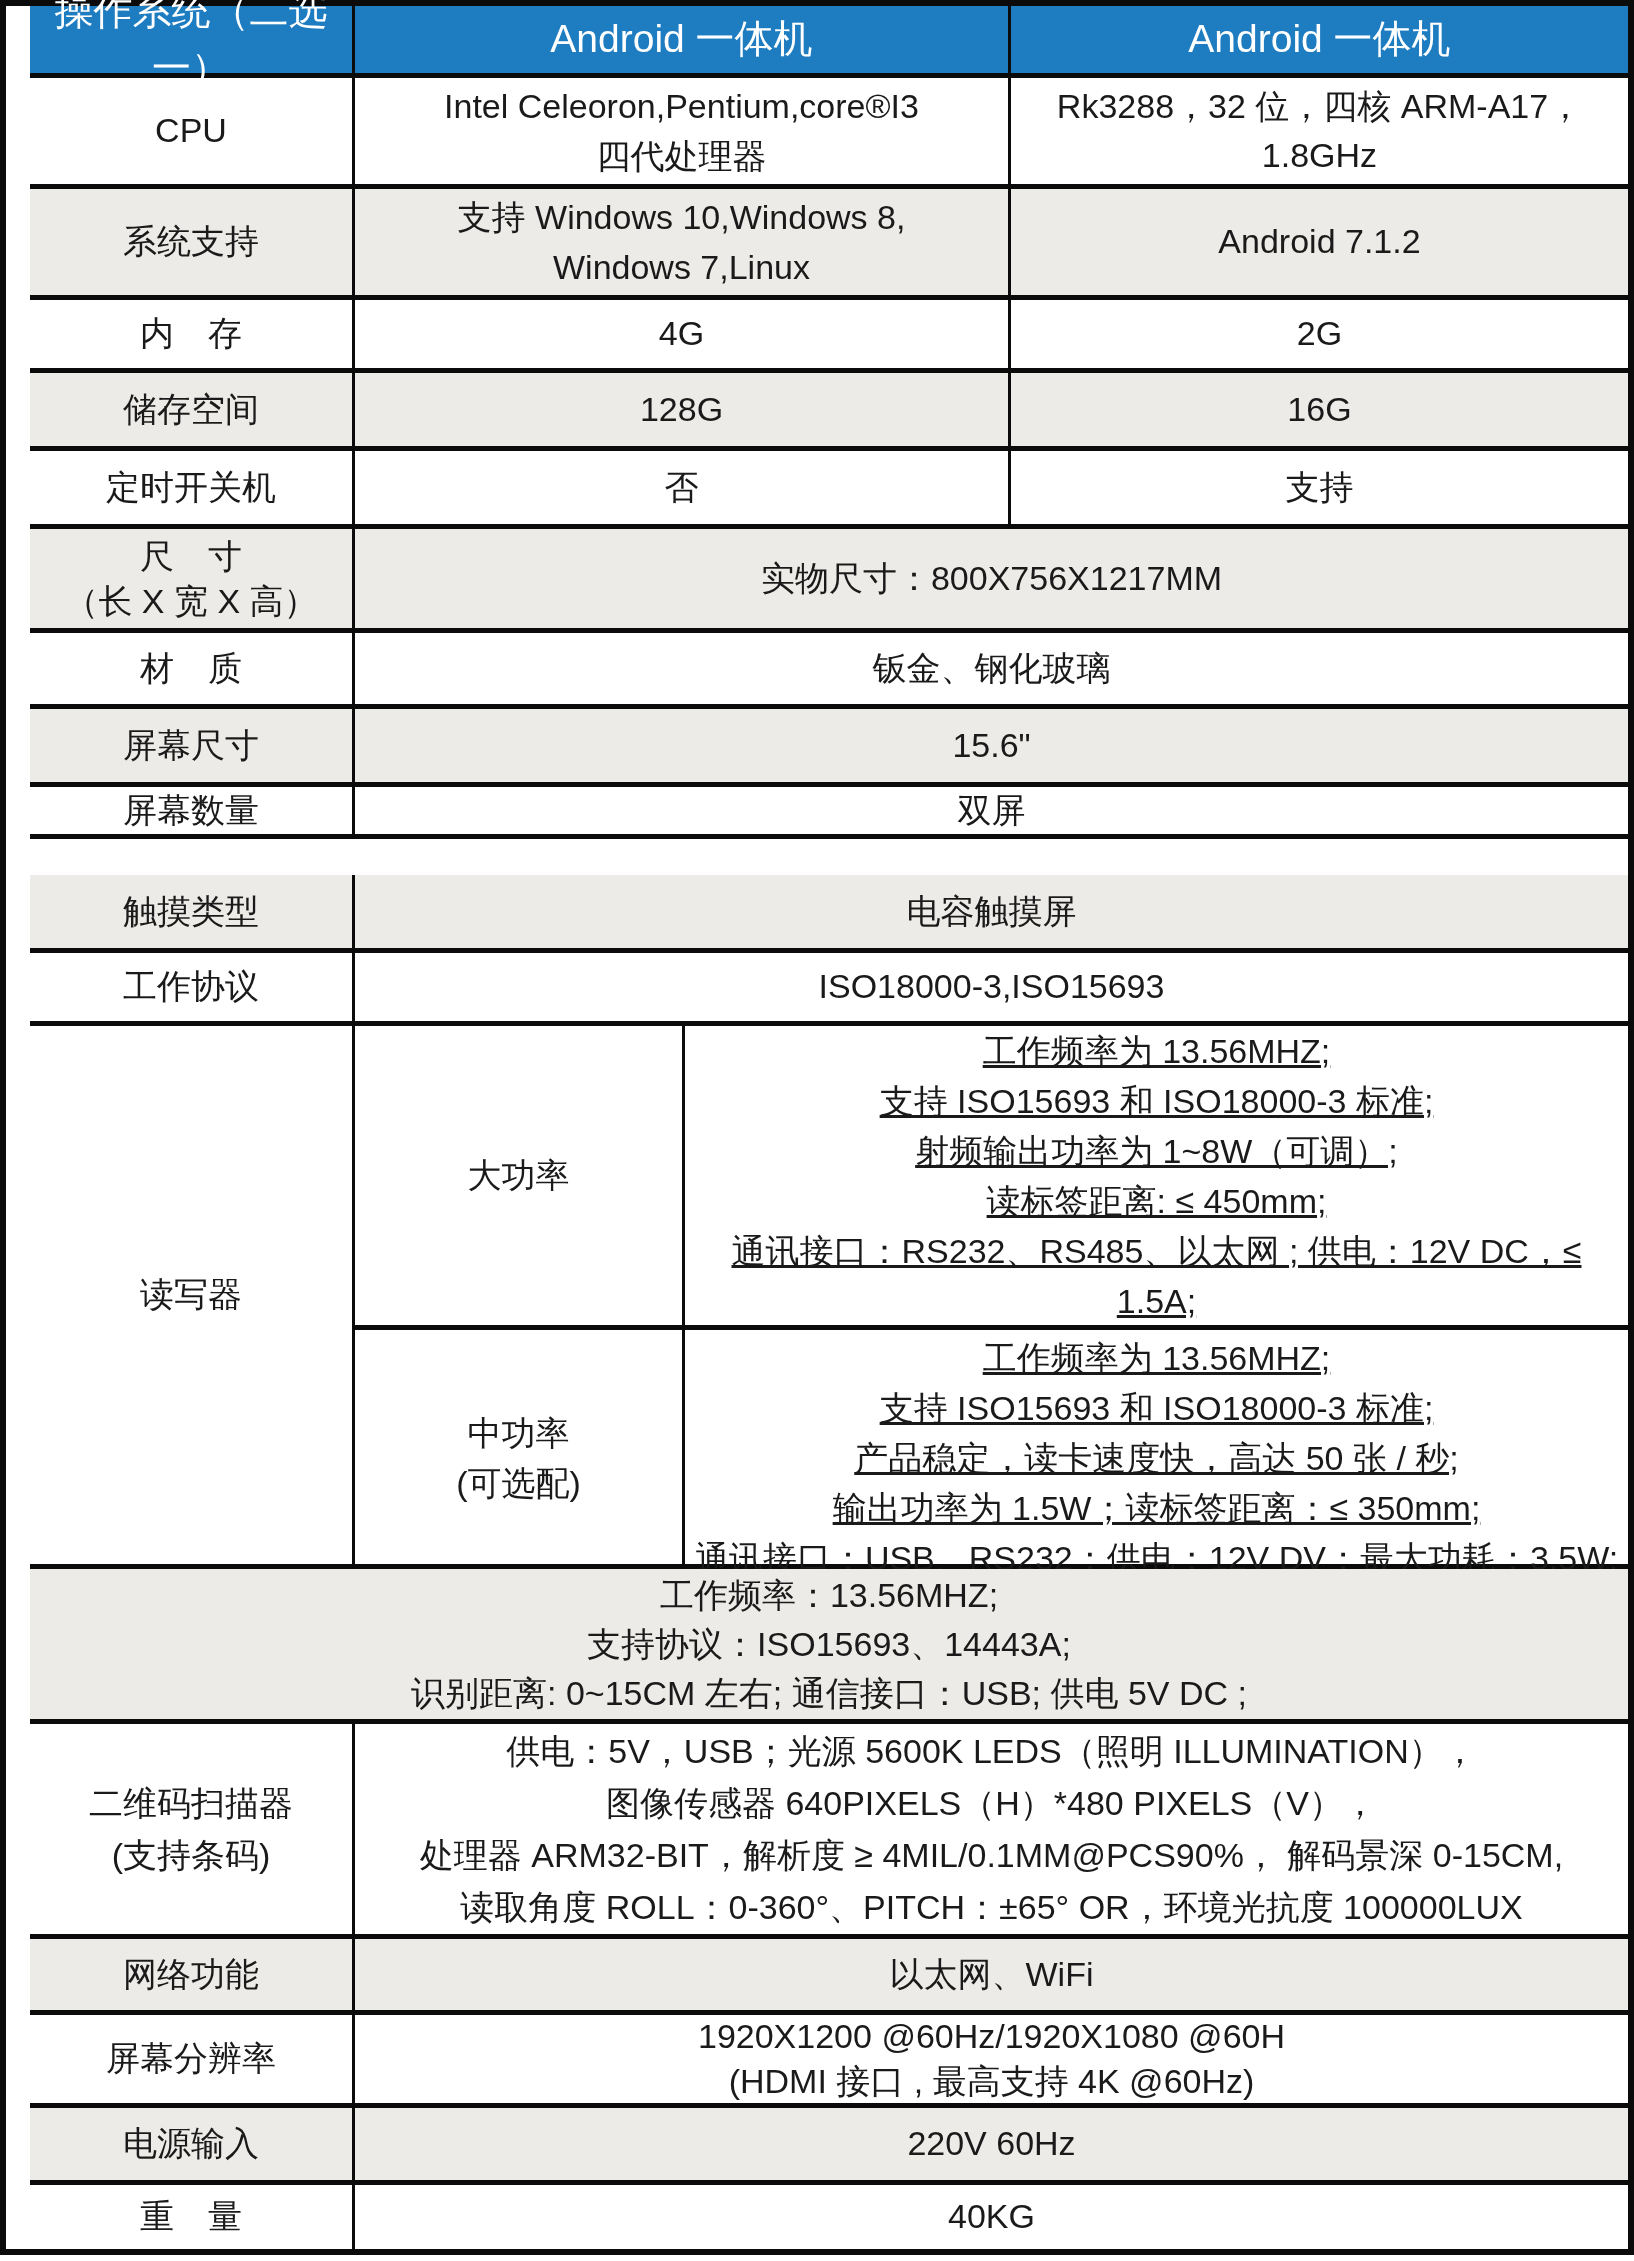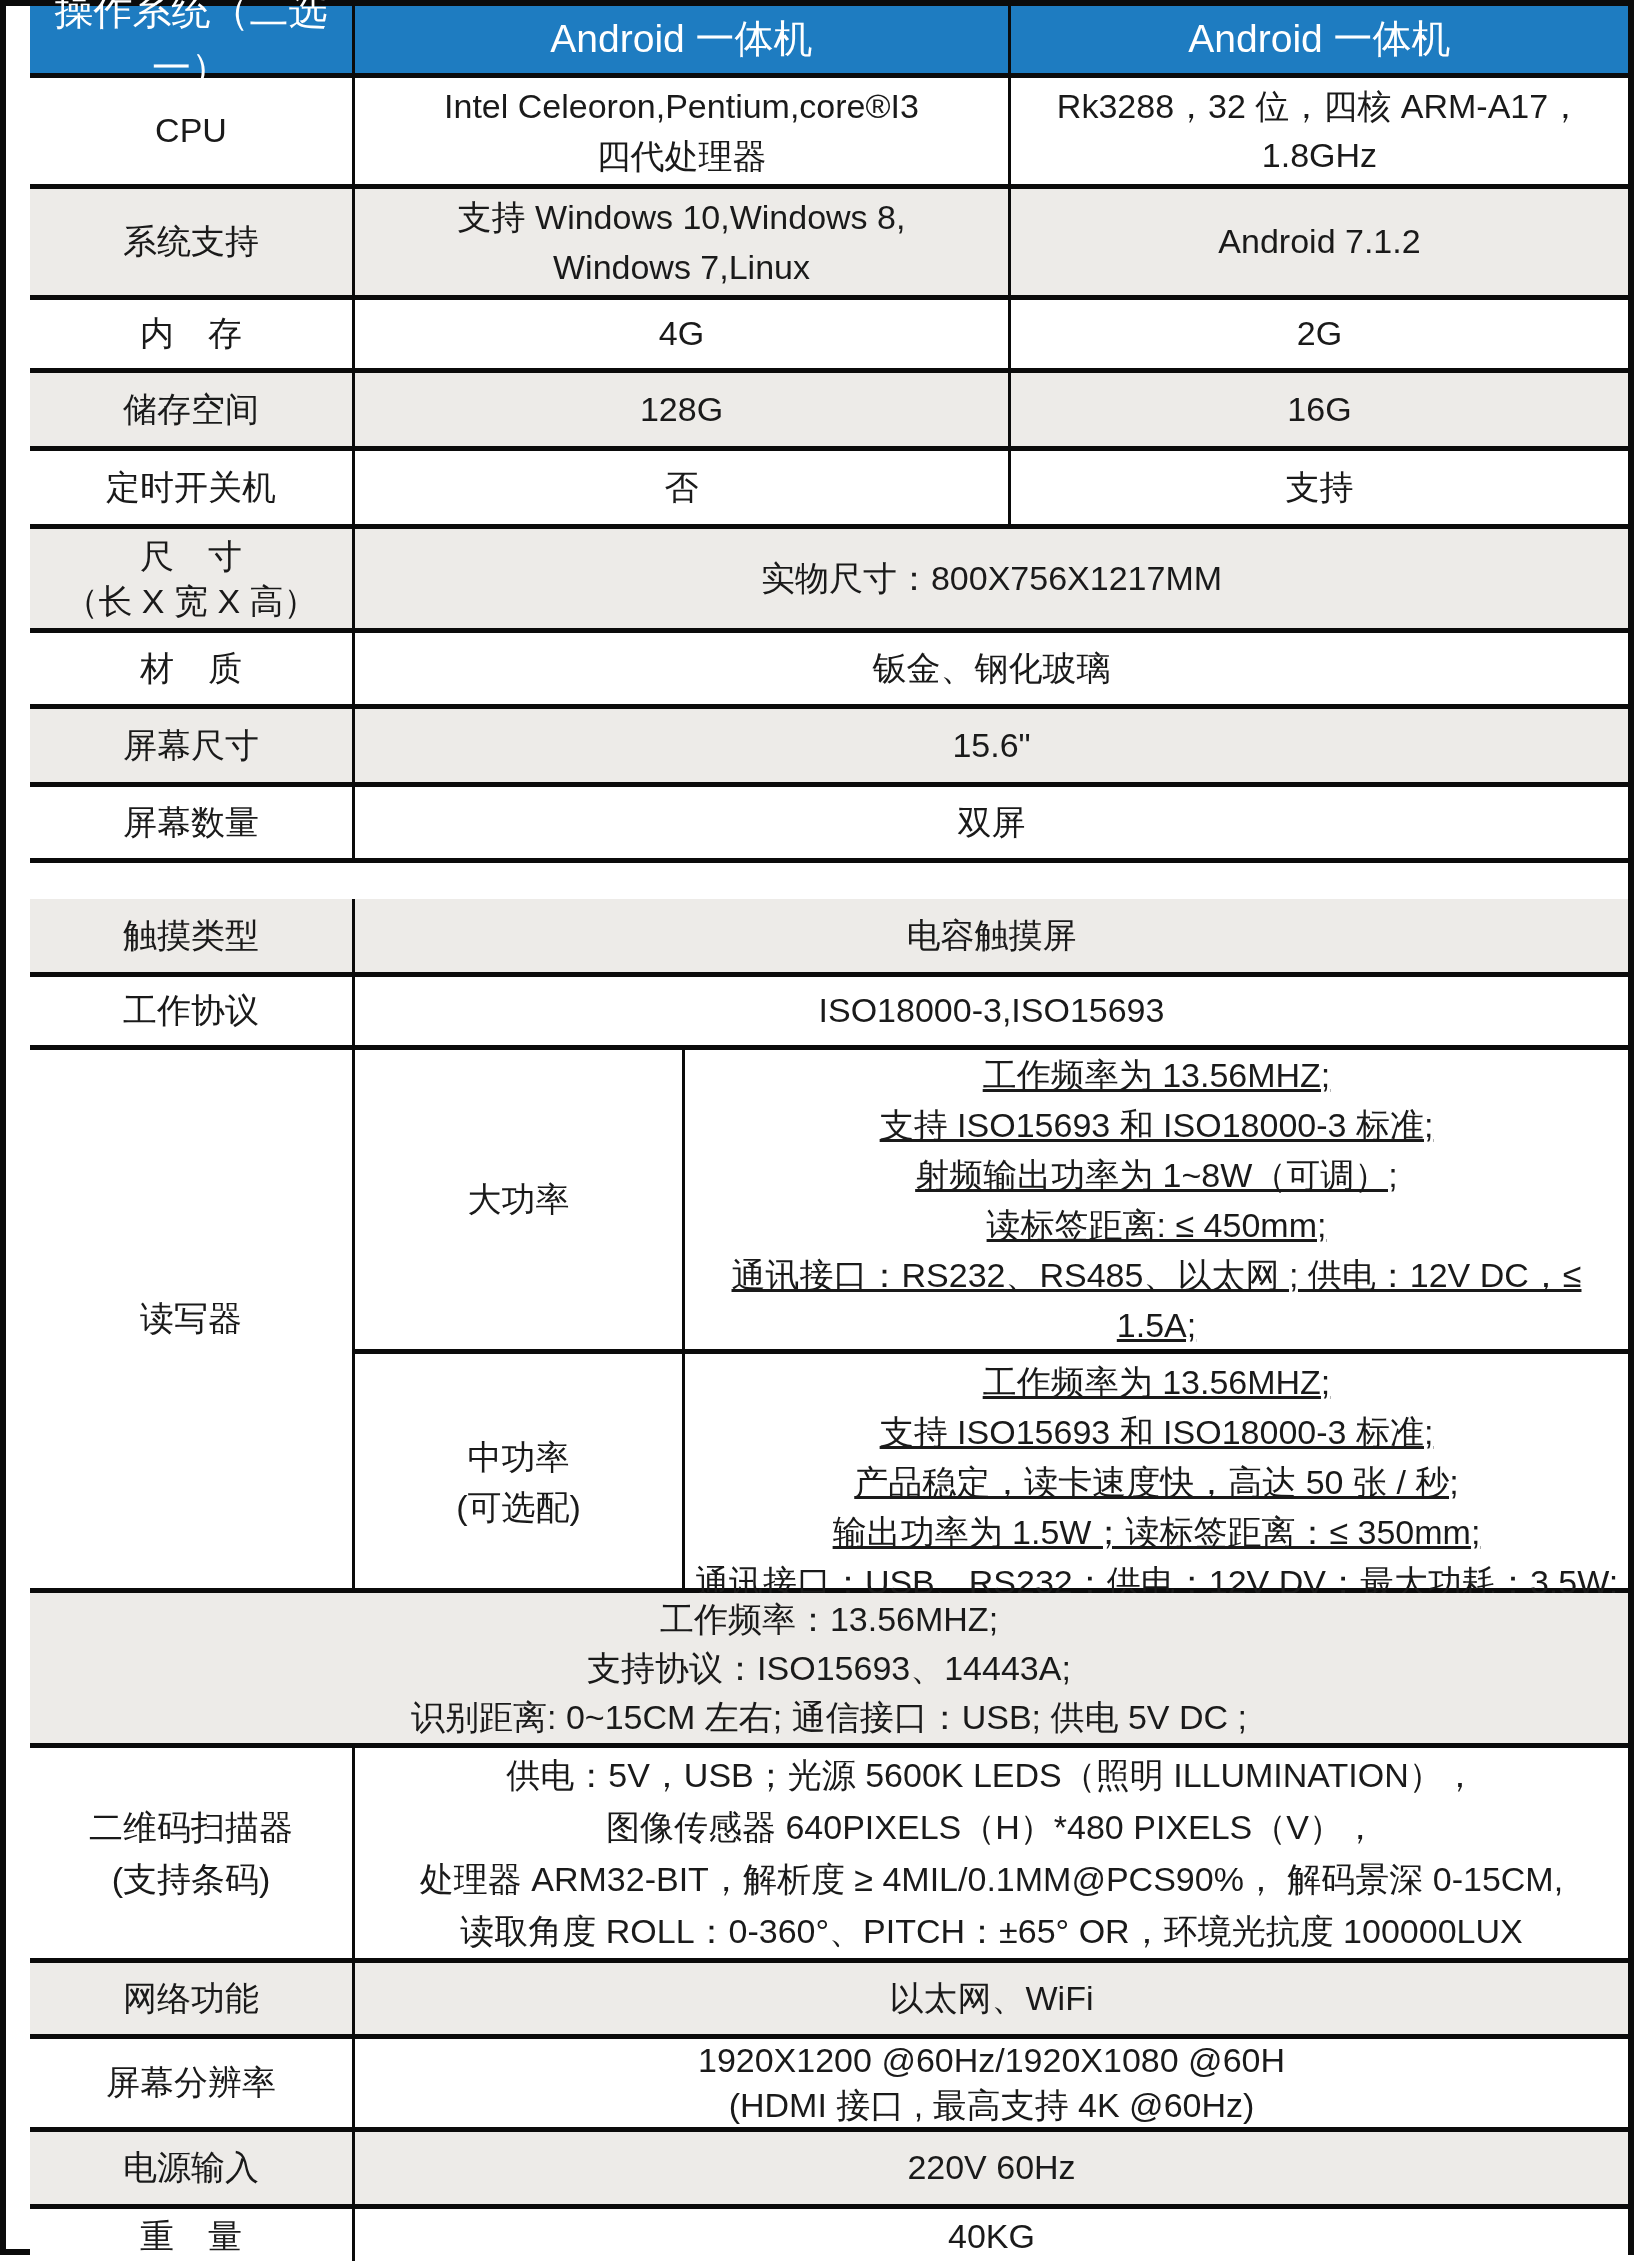--- a/index.html
+++ b/index.html
@@ -45,21 +45,21 @@
   .row-header .bR{border-right-color:#0b0b0b;}
   
   .h-cpu{height:111px;}
   .h-os{height:111px;}
   .h-mem{height:73px;}
   .h-sto{height:78px;}
   .h-timer{height:78px;}
   .h-size{height:104px;}
   .h-mat{height:76px;}
   .h-ssize{height:78px;}
-  .h-scount{height:76px;}
+  .h-scount{height:52px;}
   .h-touch{height:78px;margin-top:36px;}
   .h-proto{height:73px;}
   .h-reader{height:543px;}
   .h-card{height:155px;}
   .h-qr{height:215px;}
   .h-net{height:76px;}
   .h-res{height:93px;}
   .h-pow{height:77px;}
   
   .reader-right{flex:1 1 auto;display:flex;flex-direction:column;}

